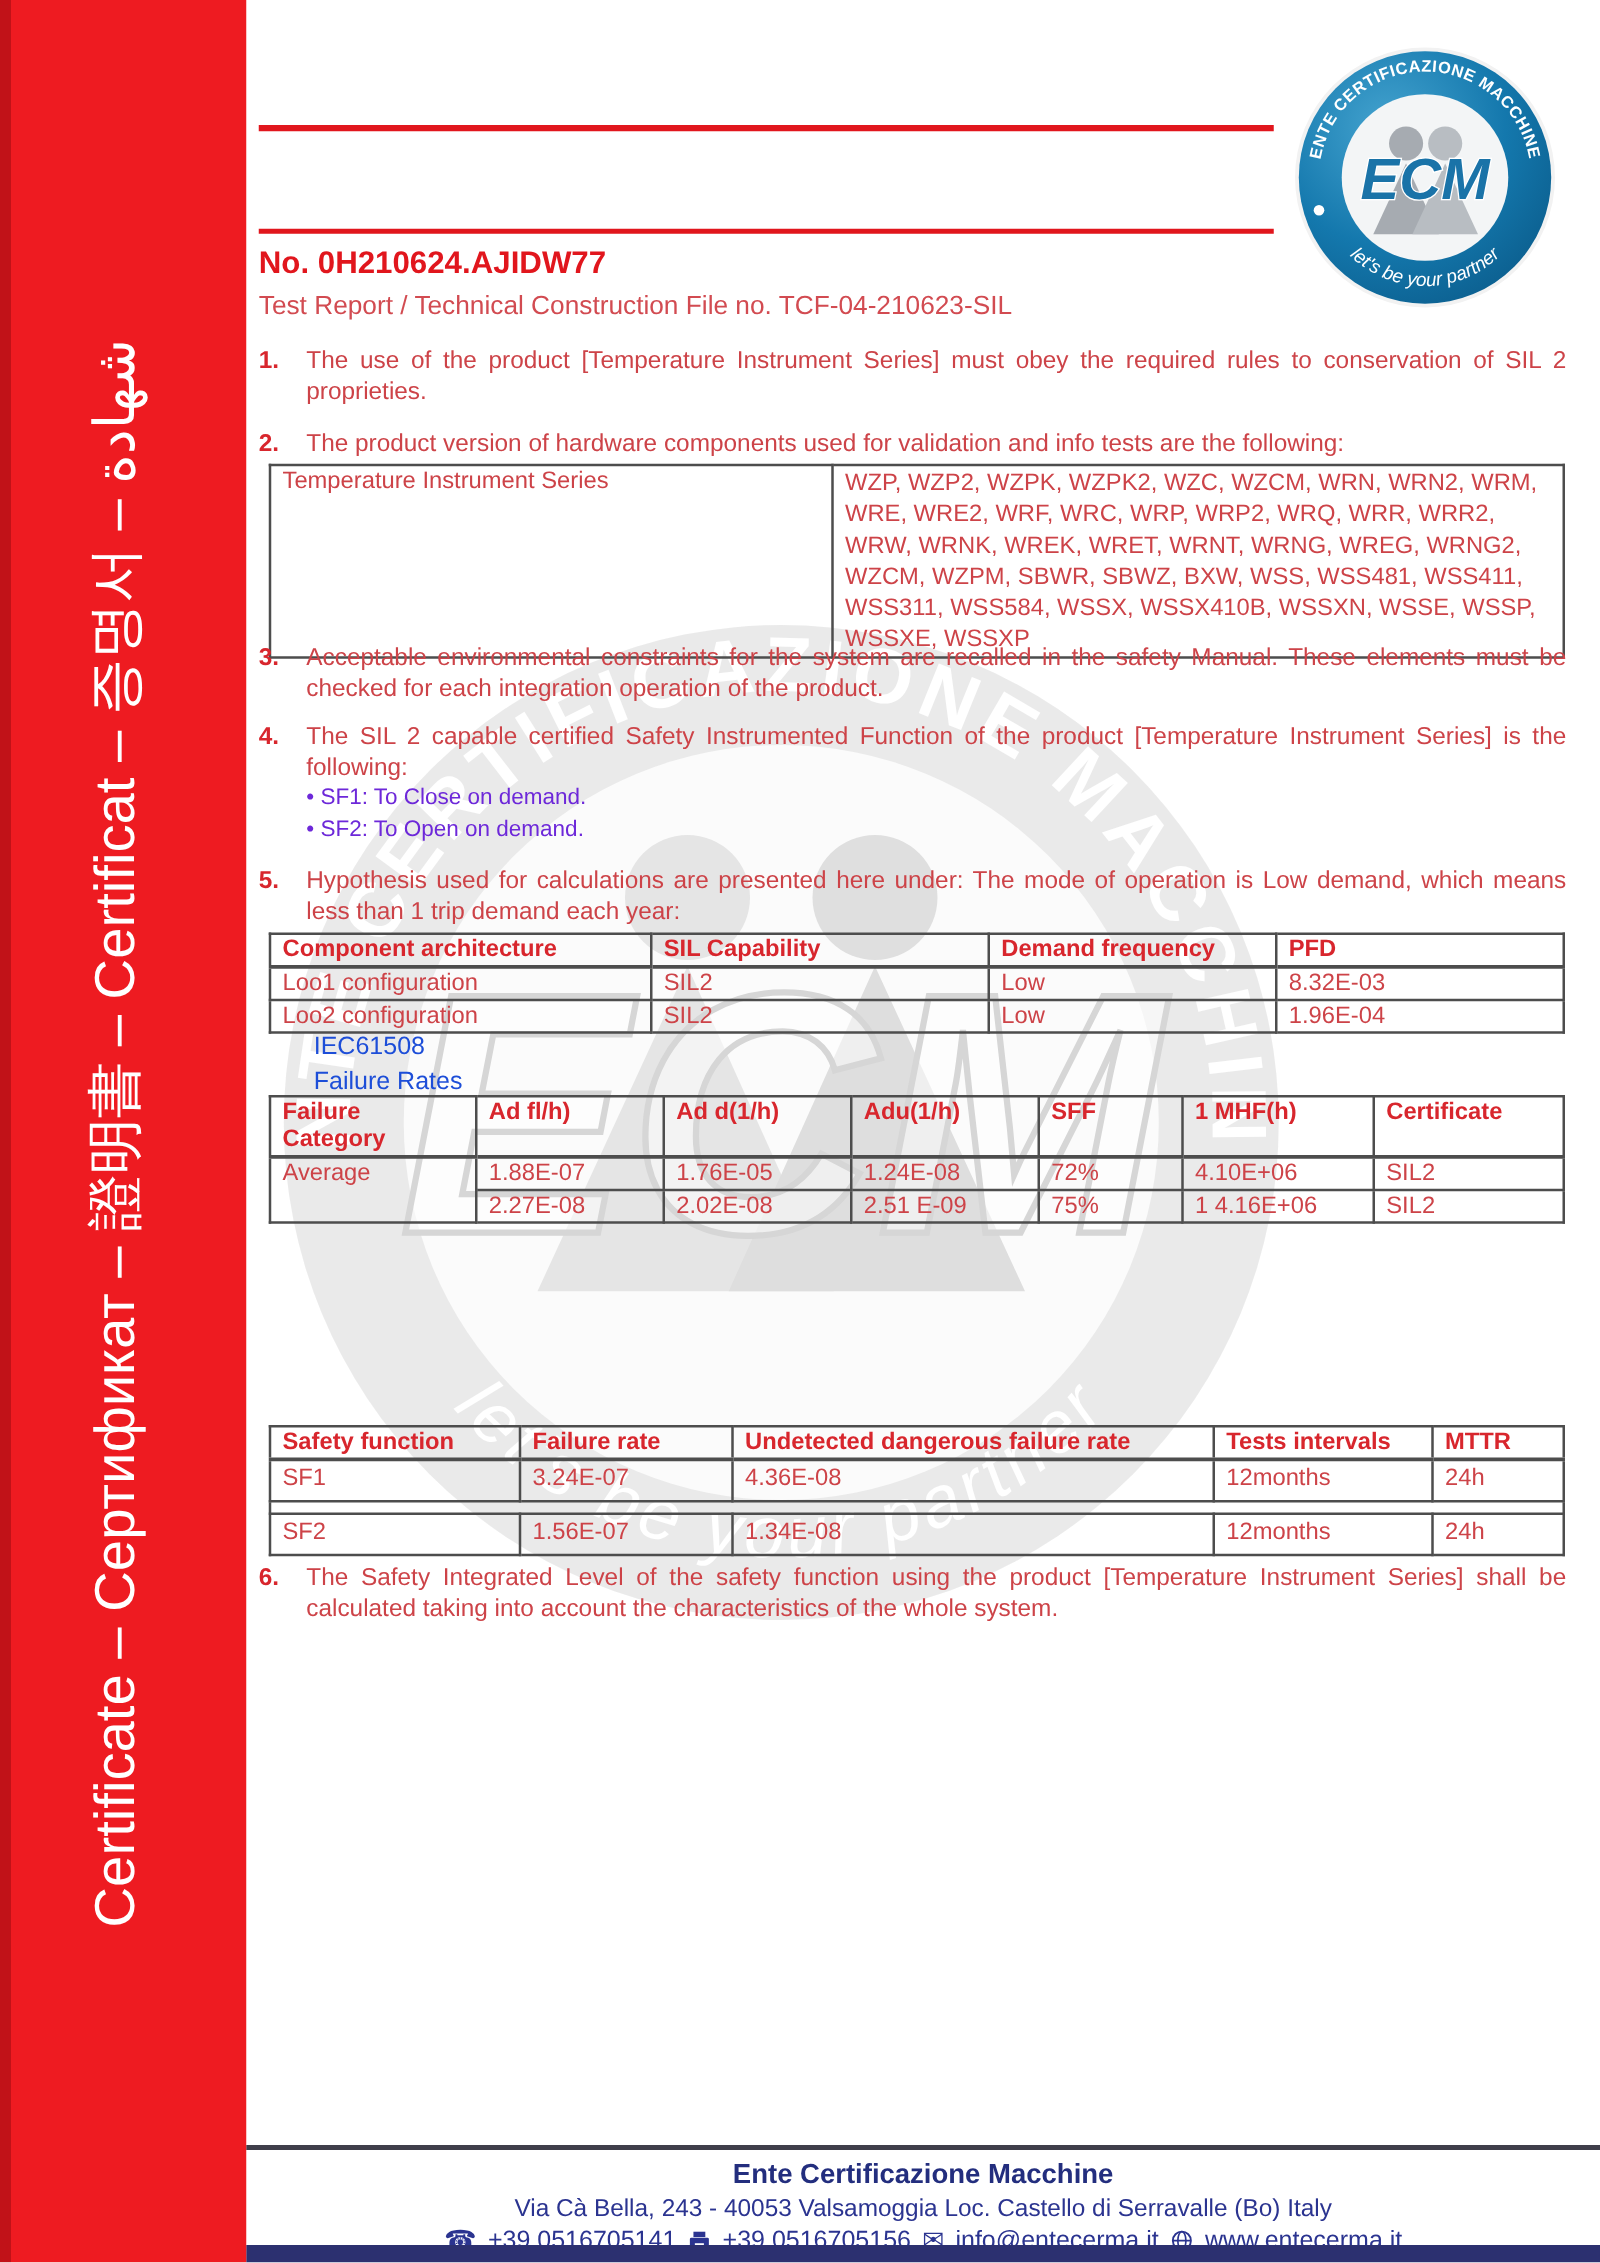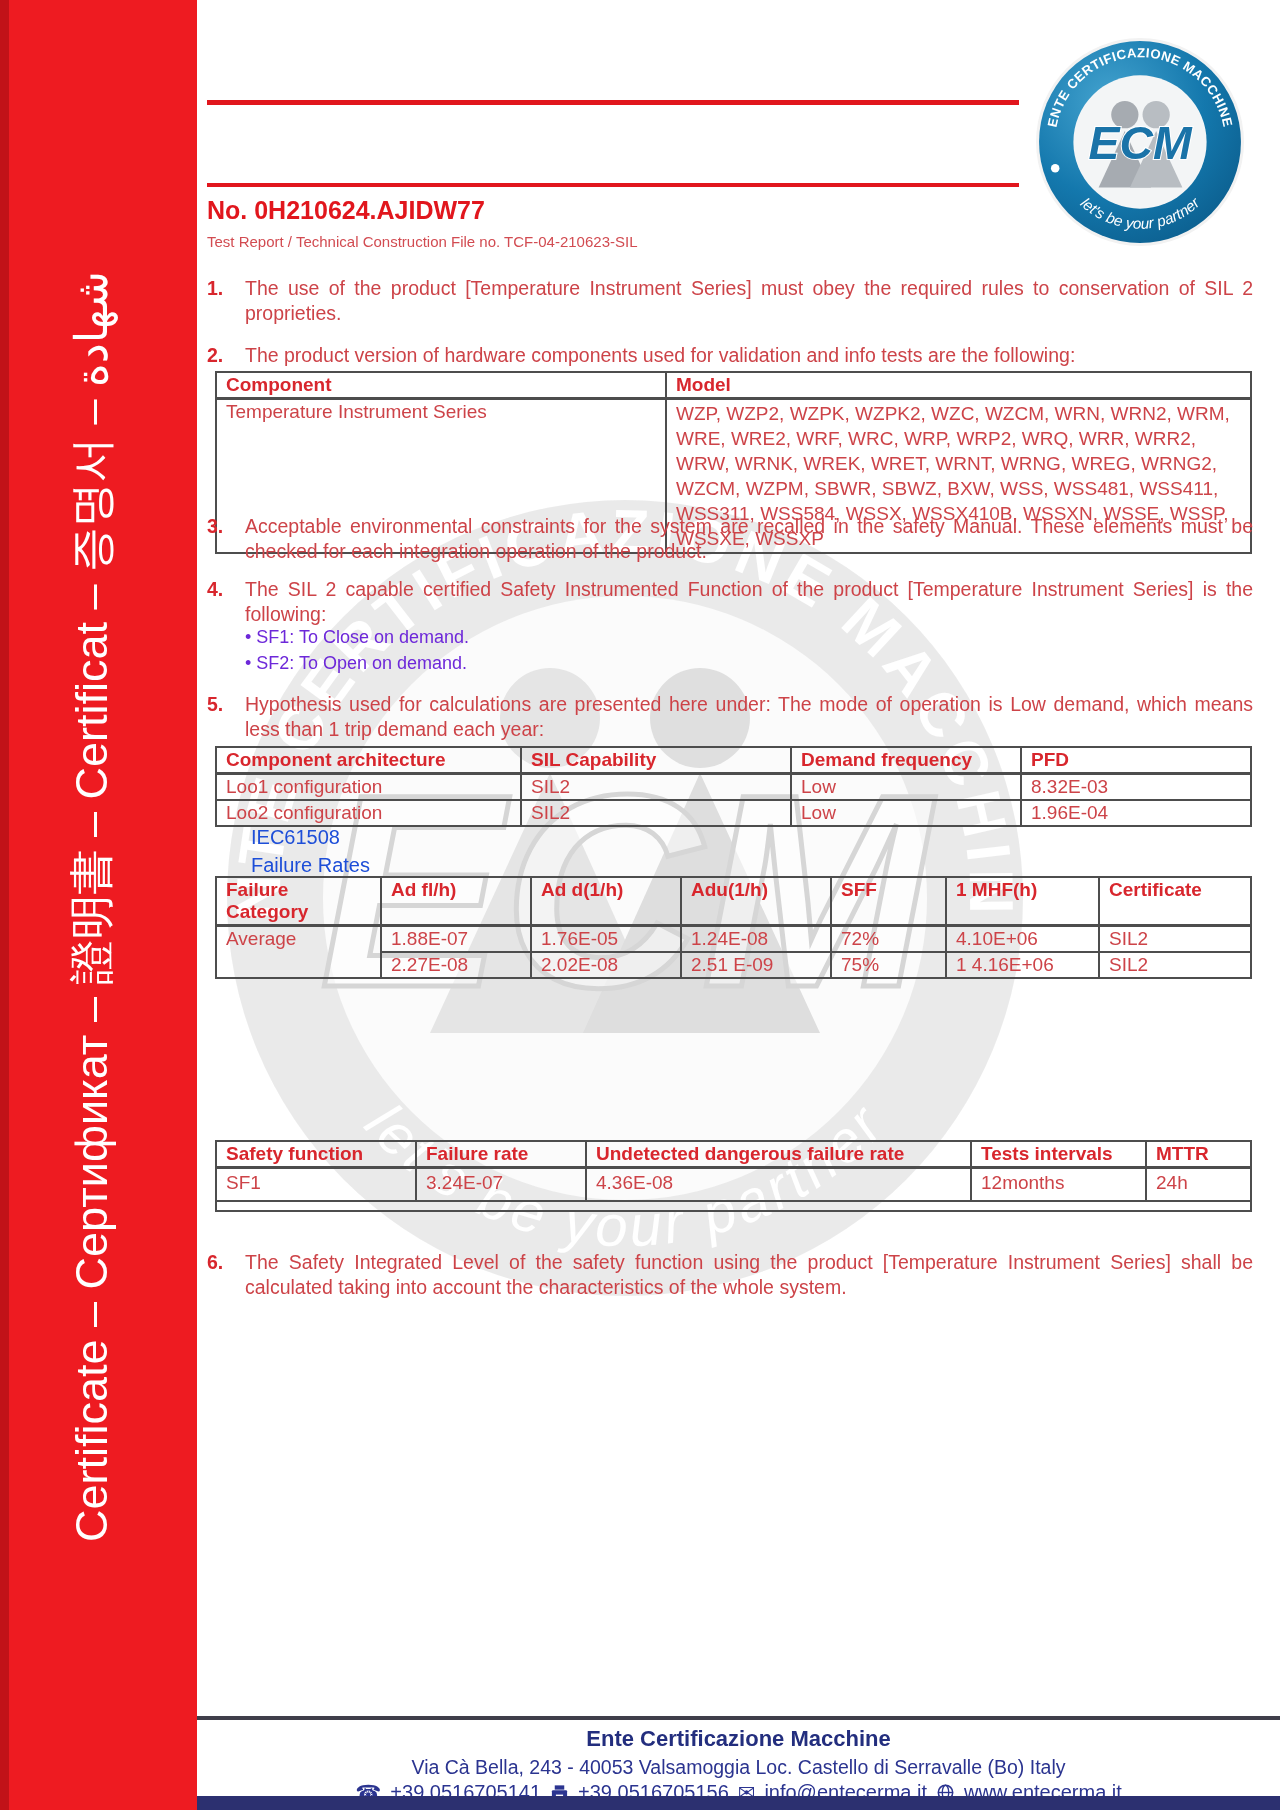--- a/index.html
+++ b/index.html
@@ -20,21 +20,21 @@
   .logo{position:absolute;left:1034px;top:36px;z-index:4;width:212px;height:212px;}
 
   
   .content{position:absolute;left:197px;top:0;width:1083px;height:1810px;z-index:2;}
   .hr{position:absolute;left:10px;width:812px;background:#e1161d;}
   .hr-top{top:100px;height:5px;}
   .hr-bottom{top:183px;height:4px;}
   .title{position:absolute;left:8px;top:102px;margin:0;font-size:56px;font-weight:bold;
          color:#e1161d;letter-spacing:1px;}
   .cert-no{position:absolute;left:10px;top:196px;font-size:25px;font-weight:bold;color:#e1161d;}
-  .subtitle{position:absolute;left:10px;top:233px;font-size:15px;color:#d24b51;}
+  .subtitle{position:absolute;left:10px;top:233px;font-size:21px;color:#d24b51;}
 
   .item{position:absolute;left:10px;width:1046px;display:flex;font-size:19.5px;
         line-height:25px;color:#cd4348;text-align:justify;}
   .item .num{flex:0 0 38px;font-weight:bold;color:#d8262d;}
   .item p{margin:0;flex:1;}
   .i1{top:276px}.i2{top:343px}.i3{top:514px}.i4{top:577px}.i5{top:692px}.i6{top:1250px}
   .bullet{position:absolute;left:48px;font-size:18px;color:#6d28d9;}
   .b1{top:627px}.b2{top:653px}
 
   .lbl{position:absolute;left:10px;font-size:20px;color:#1d4ed8;margin-left:44px;}
@@ -135,24 +135,20 @@
     <span class="num">2.</span>
     <p>The product version of hardware components used for validation and info tests are the following:</p>
   </div>
 
   <table class="tbl t1">
     <colgroup>
         <col style="width:450px">
         <col style="width:585px">
       </colgroup>
     <tbody>
-        <tr>
-      <th>Component</th>
-      <th>Model</th>
-    </tr>
     <tr>
       <td>Temperature Instrument Series</td>
       <td class="model">WZP, WZP2, WZPK, WZPK2, WZC, WZCM, WRN, WRN2, WRM, WRE, WRE2, WRF, WRC, WRP, WRP2, WRQ, WRR, WRR2, WRW, WRNK, WREK, WRET, WRNT, WRNG, WREG, WRNG2, WZCM, WZPM, SBWR, SBWZ, BXW, WSS, WSS481, WSS411, WSS311, WSS584, WSSX, WSSX410B, WSSXN, WSSE, WSSP, WSSXE, WSSXP</td>
     </tr>
   </tbody>
     </table>
 
   <div class="item i3">
     <span class="num">3.</span>
     <p>Acceptable environmental constraints for the system are recalled in the safety Manual. These elements must be checked for each integration operation of the product.</p>
@@ -260,20 +256,27 @@
     </tr>
     <tr>
       <td>SF1</td>
       <td>3.24E-07</td>
       <td>4.36E-08</td>
       <td>12months</td>
       <td>24h</td>
     </tr>
     <tr class="spacer">
       <td colspan="5"></td>
+    </tr>
+    <tr>
+      <td>SF2</td>
+      <td>1.56E-07</td>
+      <td>1.34E-08</td>
+      <td>12months</td>
+      <td>24h</td>
     </tr>
   </tbody>
     </table>
 
   <div class="item i6">
     <span class="num">6.</span>
     <p>The Safety Integrated Level of the safety function using the product [Temperature Instrument Series] shall be calculated taking into account the characteristics of the whole system.</p>
   </div>
 
 </main>

